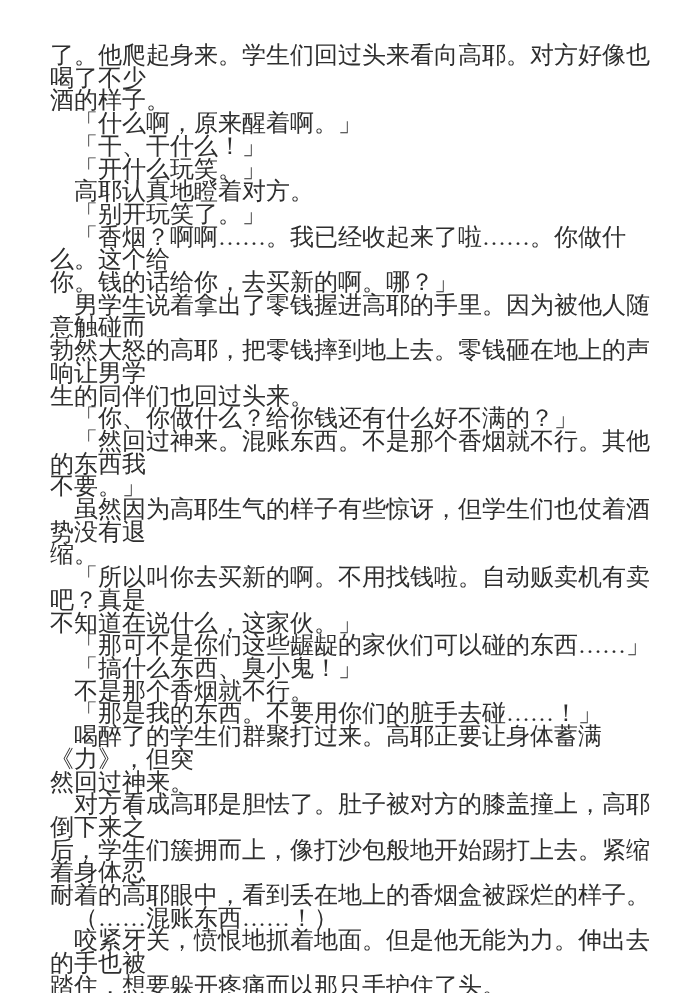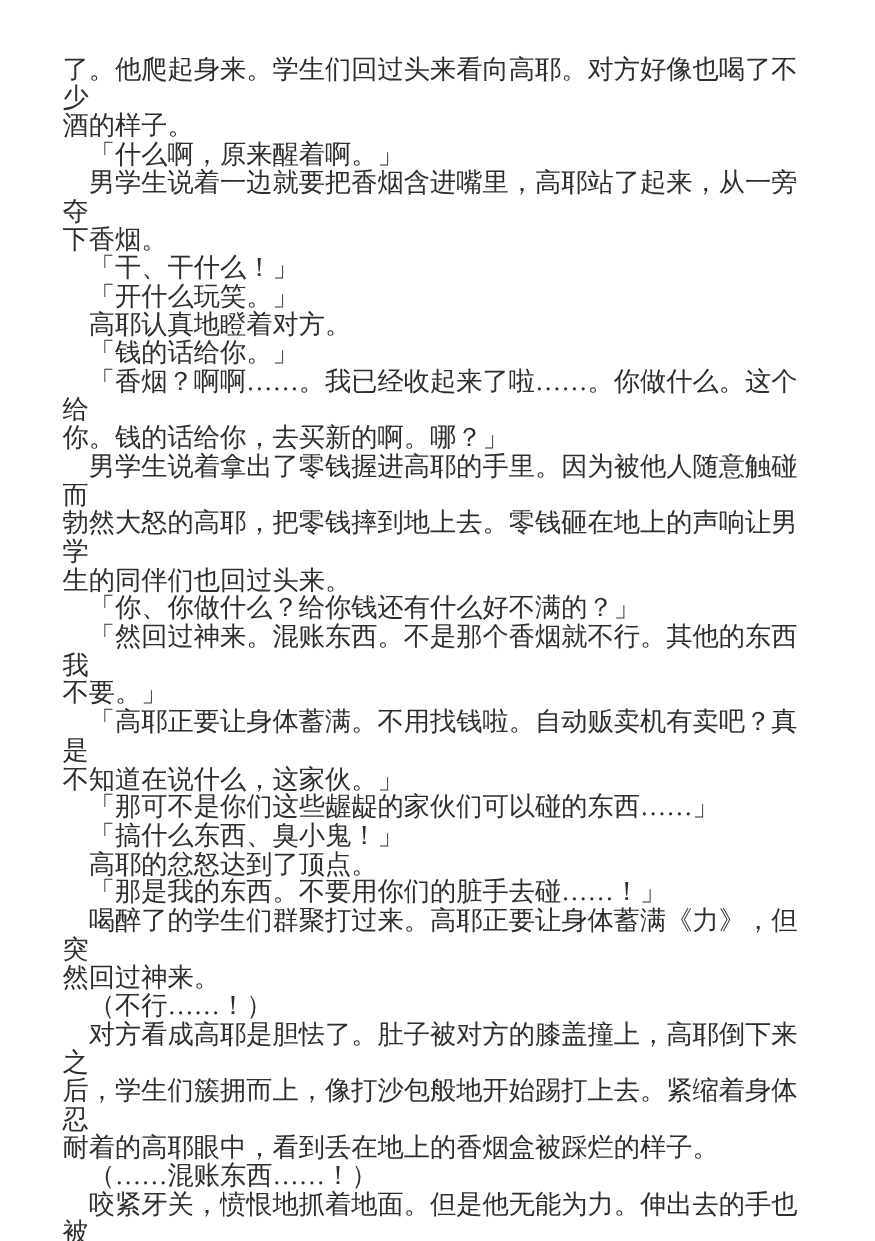--- a/index.html
+++ b/index.html
@@ -16,63 +16,62 @@
   .page {
     box-sizing: border-box;
     width: 700px;
     height: 993px;
     padding: 44px 48px 0 50px;
     background: #ffffff;
   }
   .novel-text p.para {
     margin: 0;
     padding: 0;
-    font-size: 21px;
+    font-size: 24px;
     line-height: 22.7px;
     color: #2e2e2e;
     white-space: pre-line;      
     text-indent: 1em;           
     text-align: left;
     word-break: normal;
   }
   .novel-text p.para.no-indent {
     text-indent: 0;             
   }
 </style>
 </head>
 <body style="background: rgb(255, 255, 255);">
 
 <main class="page">
   <div class="novel-text" id="novel-text" style="color: rgb(46, 46, 46);">
       <p class="para no-indent">了。他爬起身来。学生们回过头来看向高耶。对方好像也喝了不少
 酒的样子。</p>
       <p class="para">「什么啊，原来醒着啊。」</p>
-      <p class="para">男学生说着一边就要把香烟含进嘴里，高耶站了起来，从一旁夺
-下香烟。</p>
       <p class="para">「干、干什么！」</p>
       <p class="para">「开什么玩笑。」</p>
       <p class="para">高耶认真地瞪着对方。</p>
-      <p class="para">「钱的话给你。」</p>
+      <p class="para">「别开玩笑了。」</p>
       <p class="para">「香烟？啊啊……。我已经收起来了啦……。你做什么。这个给
 你。钱的话给你，去买新的啊。哪？」</p>
       <p class="para">男学生说着拿出了零钱握进高耶的手里。因为被他人随意触碰而
 勃然大怒的高耶，把零钱摔到地上去。零钱砸在地上的声响让男学
 生的同伴们也回过头来。</p>
       <p class="para">「你、你做什么？给你钱还有什么好不满的？」</p>
       <p class="para">「然回过神来。混账东西。不是那个香烟就不行。其他的东西我
 不要。」</p>
-      <p class="para">「高耶正要让身体蓄满。不用找钱啦。自动贩卖机有卖吧？真是
+      <p class="para">虽然因为高耶生气的样子有些惊讶，但学生们也仗着酒势没有退
+缩。</p>
+      <p class="para">「所以叫你去买新的啊。不用找钱啦。自动贩卖机有卖吧？真是
 不知道在说什么，这家伙。」</p>
       <p class="para">「那可不是你们这些龌龊的家伙们可以碰的东西……」</p>
       <p class="para">「搞什么东西、臭小鬼！」</p>
-      <p class="para">高耶的忿怒达到了顶点。</p>
+      <p class="para">不是那个香烟就不行。</p>
       <p class="para">「那是我的东西。不要用你们的脏手去碰……！」</p>
       <p class="para">喝醉了的学生们群聚打过来。高耶正要让身体蓄满《力》，但突
 然回过神来。</p>
-      <p class="para">（不行……！）</p>
       <p class="para">对方看成高耶是胆怯了。肚子被对方的膝盖撞上，高耶倒下来之
 后，学生们簇拥而上，像打沙包般地开始踢打上去。紧缩着身体忍
 耐着的高耶眼中，看到丢在地上的香烟盒被踩烂的样子。</p>
       <p class="para">（……混账东西……！）</p>
       <p class="para">咬紧牙关，愤恨地抓着地面。但是他无能为力。伸出去的手也被
 踏住，想要躲开疼痛而以那只手护住了头。</p>
     </div>
 </main>
 
 </body></html>

